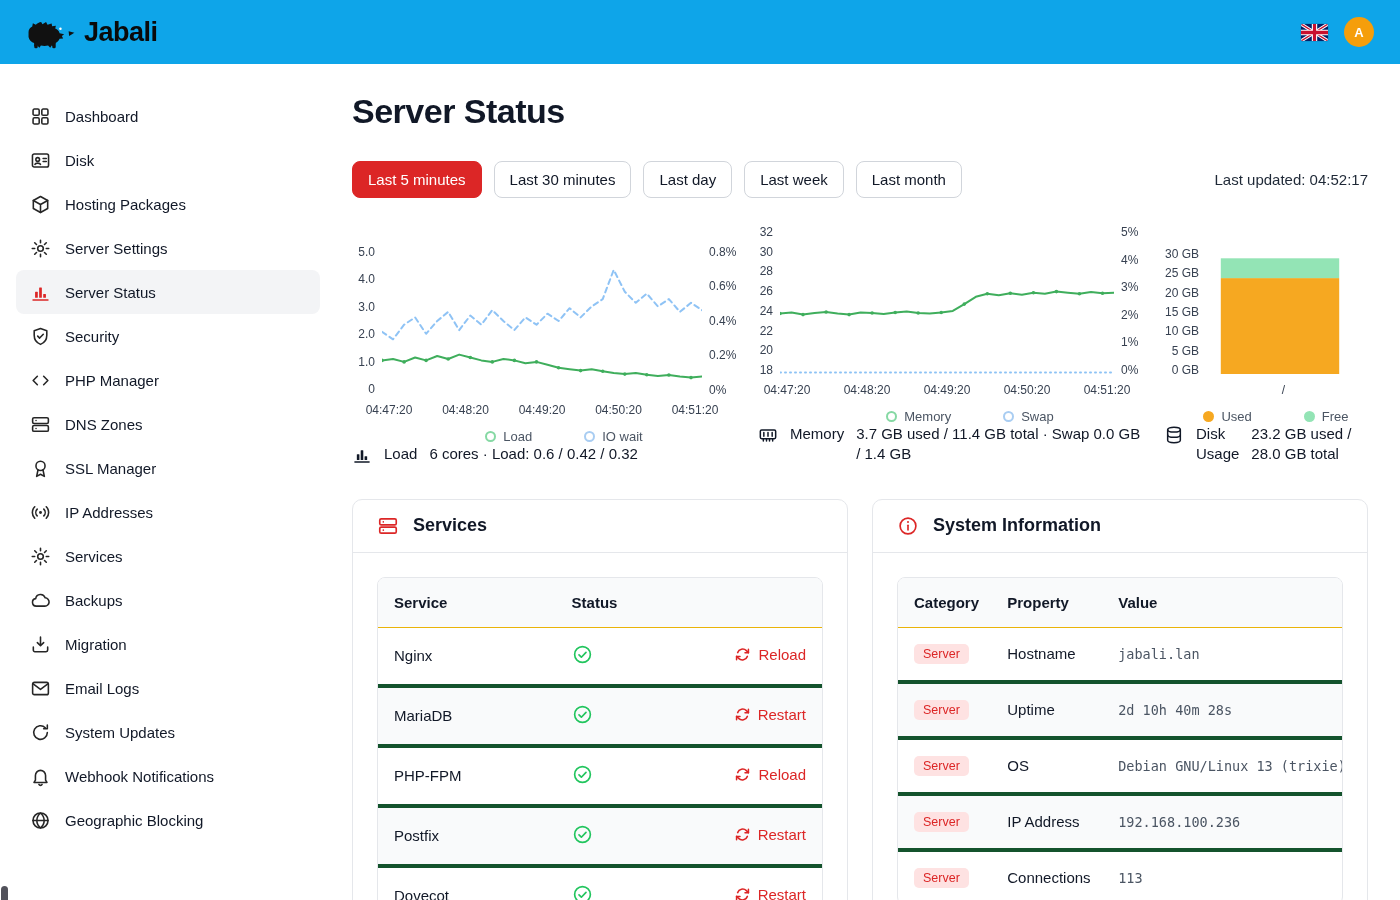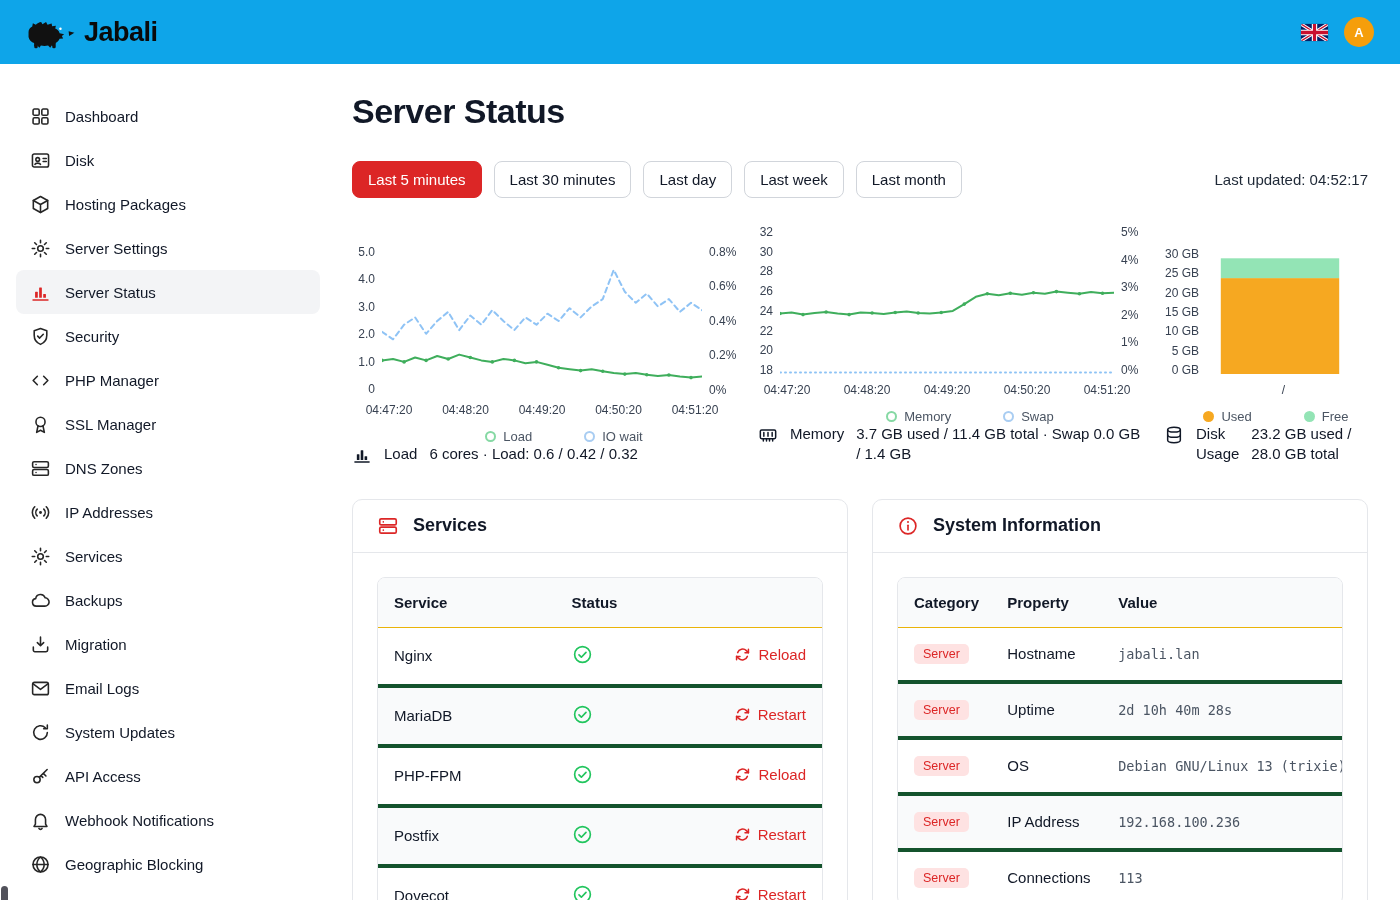--- a/index.html
+++ b/index.html
@@ -178,40 +178,40 @@
           <span class="icon">
             <svg viewBox="0 0 24 24" fill="none" stroke="currentColor" stroke-width="1.8" stroke-linecap="round" stroke-linejoin="round">
               <path d="M8.4 7.2L3.6 12l4.8 4.8M15.6 7.2l4.8 4.8-4.8 4.8"></path>
             </svg>
           </span>
           <span>PHP Manager</span>
         </div>
         <div class="side-item">
           <span class="icon">
             <svg viewBox="0 0 24 24" fill="none" stroke="currentColor" stroke-width="1.8" stroke-linecap="round" stroke-linejoin="round">
-              <circle cx="12" cy="9" r="5.2"></circle>
-              <path d="M9.2 13.4L7.6 21l4.4-2.4L16.4 21l-1.6-7.6"></path>
-            </svg>
-          </span>
-          <span>SSL Manager</span>
-        </div>
-        <div class="side-item">
-          <span class="icon">
-            <svg viewBox="0 0 24 24" fill="none" stroke="currentColor" stroke-width="1.8" stroke-linecap="round" stroke-linejoin="round">
               <rect x="3" y="4.2" width="18" height="6.6" rx="1.6"></rect>
               <rect x="3" y="13.2" width="18" height="6.6" rx="1.6"></rect>
               <circle cx="6.9" cy="7.5" r="0.9" fill="currentColor" stroke="none"></circle>
               <circle cx="6.9" cy="16.5" r="0.9" fill="currentColor" stroke="none"></circle>
             </svg>
           </span>
           <span>DNS Zones</span>
         </div>
         <div class="side-item">
           <span class="icon">
             <svg viewBox="0 0 24 24" fill="none" stroke="currentColor" stroke-width="1.8" stroke-linecap="round" stroke-linejoin="round">
+              <circle cx="12" cy="9" r="5.2"></circle>
+              <path d="M9.2 13.4L7.6 21l4.4-2.4L16.4 21l-1.6-7.6"></path>
+            </svg>
+          </span>
+          <span>SSL Manager</span>
+        </div>
+        <div class="side-item">
+          <span class="icon">
+            <svg viewBox="0 0 24 24" fill="none" stroke="currentColor" stroke-width="1.8" stroke-linecap="round" stroke-linejoin="round">
               <circle cx="12" cy="12" r="1.7" fill="currentColor" stroke="none"></circle>
               <path d="M8.2 15.8a5.4 5.4 0 0 1 0-7.6M15.8 8.2a5.4 5.4 0 0 1 0 7.6M5.4 18.6a9.4 9.4 0 0 1 0-13.2M18.6 5.4a9.4 9.4 0 0 1 0 13.2"></path>
             </svg>
           </span>
           <span>IP Addresses</span>
         </div>
         <div class="side-item">
           <span class="icon">
             <svg viewBox="0 0 24 24" fill="none" stroke="currentColor" stroke-width="1.8" stroke-linecap="round" stroke-linejoin="round">
               <circle cx="12" cy="12" r="3.2"></circle>
@@ -247,29 +247,20 @@
           <span>Email Logs</span>
         </div>
         <div class="side-item">
           <span class="icon">
             <svg viewBox="0 0 24 24" fill="none" stroke="currentColor" stroke-width="1.8" stroke-linecap="round" stroke-linejoin="round">
               <path d="M19.8 12a7.8 7.8 0 1 1-2.3-5.5"></path>
               <path d="M19.8 3.6v4.2h-4.2"></path>
             </svg>
           </span>
           <span>System Updates</span>
-        </div>
-        <div class="side-item">
-          <span class="icon">
-            <svg viewBox="0 0 24 24" fill="none" stroke="currentColor" stroke-width="1.8" stroke-linecap="round" stroke-linejoin="round">
-              <circle cx="8" cy="15.5" r="3.6"></circle>
-              <path d="M10.8 12.7L19.6 4M15.2 8.4l3 3M12.6 11l2 2"></path>
-            </svg>
-          </span>
-          <span>API Access</span>
         </div>
         <div class="side-item">
           <span class="icon">
             <svg viewBox="0 0 24 24" fill="none" stroke="currentColor" stroke-width="1.8" stroke-linecap="round" stroke-linejoin="round">
               <path d="M6.2 16.2v-5.4a5.8 5.8 0 1 1 11.6 0v5.4l1.6 2.6H4.6z"></path>
               <path d="M10.2 21a2 2 0 0 0 3.6 0"></path>
             </svg>
           </span>
           <span>Webhook Notifications</span>
         </div>

